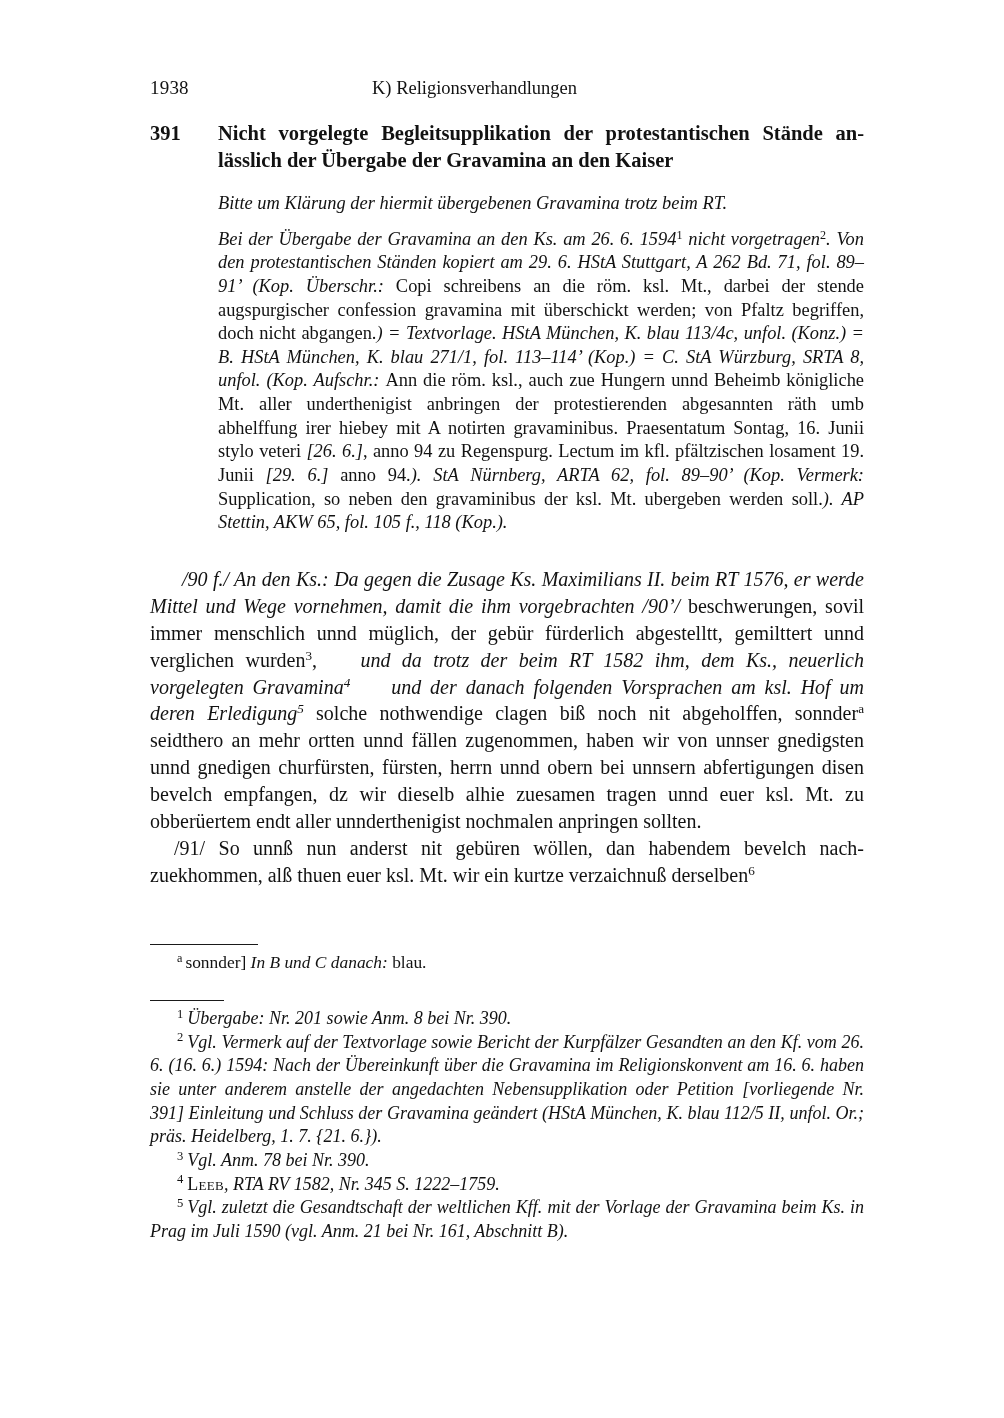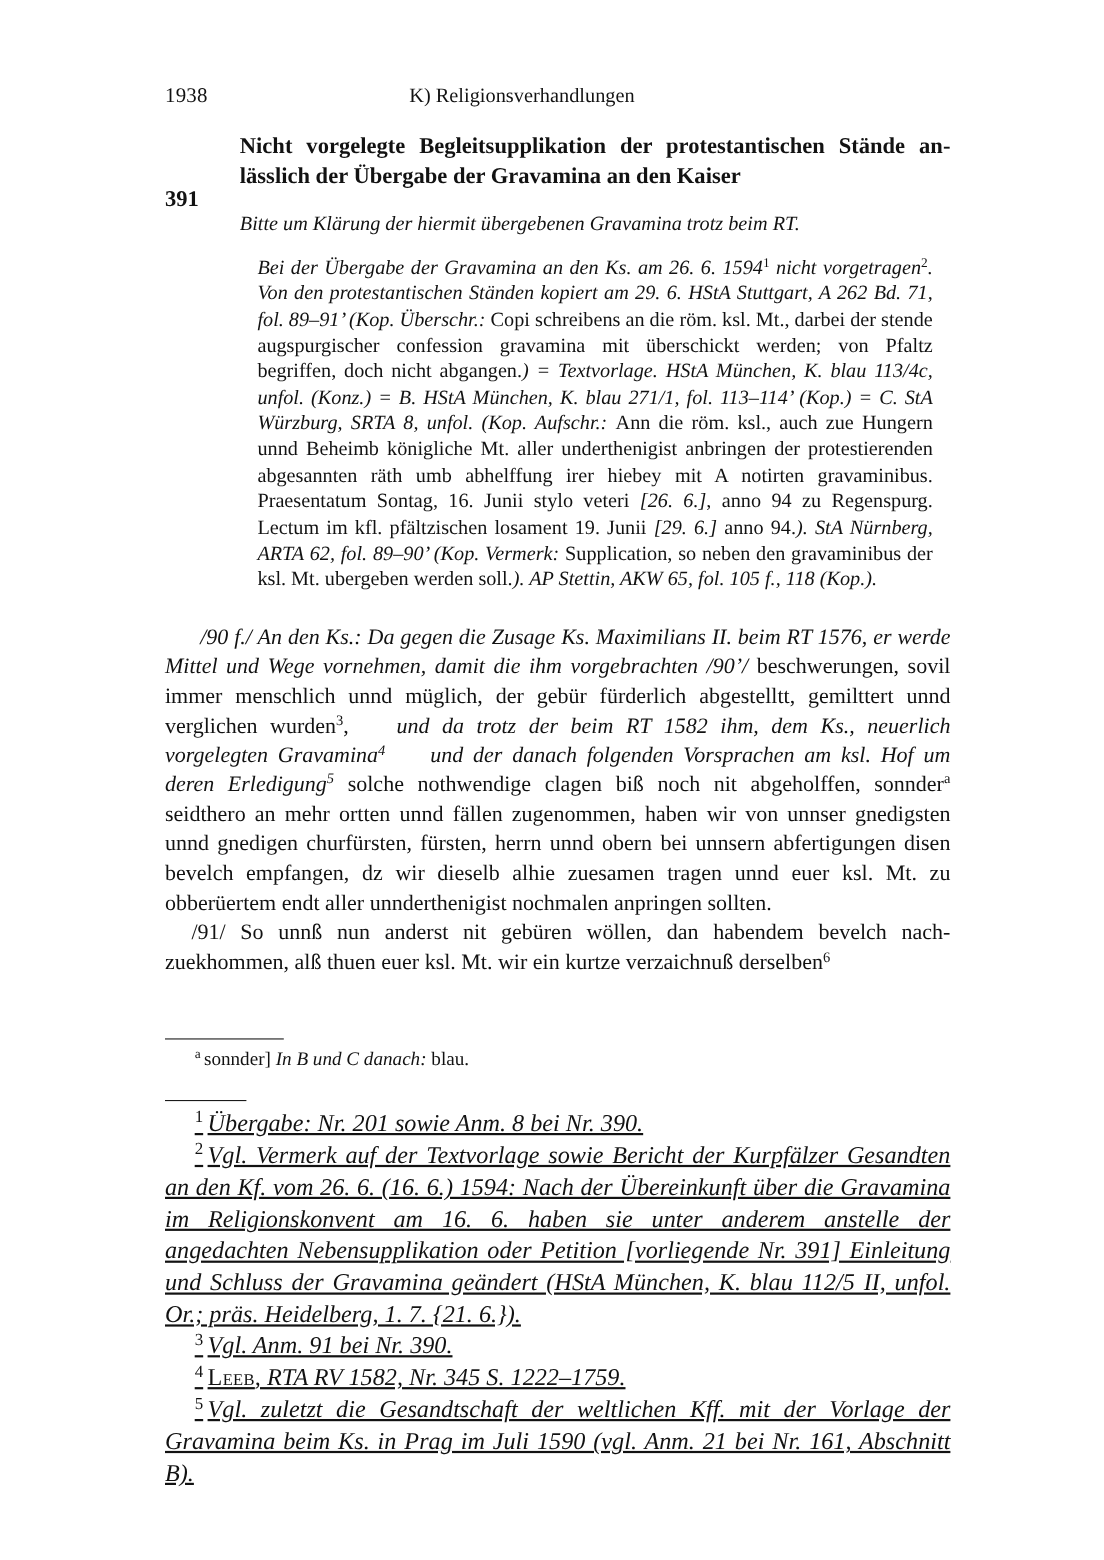--- a/index.html
+++ b/index.html
@@ -55,21 +55,20 @@
     width: 714px;
     display: flex;
     align-items: flex-start;
     font-weight: bold;
     font-size: 20.5px;
     line-height: 1.31;
   }
   .heading .num {
     flex: 0 0 68px;
     width: 68px;
-    margin-top: 48px;
   }
   .heading .htext {
     flex: 1 1 auto;
     text-align: justify;
     text-justify: inter-word;
     hyphens: manual;
   }
 
   
   .apparatus {
@@ -79,21 +78,21 @@
     width: 646px;
     font-size: 18.4px;
     line-height: 1.285;
   }
   .app-summary {
     font-style: italic;
     margin: 0 0 12px 0;
     text-align: left;
   }
   .app-body {
-    margin: 16px;
+    margin: 0;
     text-align: justify;
     text-justify: inter-word;
   }
   .app-body i { font-style: italic; }
   .app-body .rom { font-style: normal; }
 
   
   .maintext {
     position: absolute;
     left: 150px;
@@ -138,26 +137,25 @@
     text-align: justify;
   }
   .variants p { margin: 0; text-indent: 27px; }
   .variants i { }
 
   .notes {
     position: absolute;
     left: 150px;
     top: 1007px;
     width: 714px;
-    font-size: 22px;
+    font-size: 18px;
     line-height: 1.315;
     font-style: italic;
     text-align: justify;
     text-justify: inter-word;
-    text-decoration: underline;
   }
   .notes p { margin: 0; text-indent: 27px; }
   .notes .sc {
     font-variant: small-caps;
     font-style: normal;
     letter-spacing: 0.3px;
   }
   .notes sup {
     font-style: normal;
     font-size: 0.70em;
@@ -198,18 +196,18 @@
 
   <hr class="fn-rule" id="rule-variants">
   <div class="variants">
     <p><sup>a</sup><span class="rom">sonnder] </span><i>In B und C danach: </i><span class="rom">blau.</span></p>
   </div>
 
   <hr class="fn-rule" id="rule-notes">
   <div class="notes">
     <p><sup>1</sup><i>Übergabe: Nr. 201 sowie Anm. 8 bei Nr. 390.</i></p>
     <p><sup>2</sup><i>Vgl. Vermerk auf der Textvorlage sowie Bericht der Kurpfälzer Gesandten an den Kf. vom 26. 6. (16. 6.) 1594: Nach der Übereinkunft über die Gravamina im Religionskonvent am 16. 6. haben sie unter anderem anstelle der angedachten Nebensupplikation oder Petition [vorliegende Nr. 391] Einleitung und Schluss der Gravamina geändert (HStA München, K. blau 112/5 II, unfol. Or.; präs. Heidelberg, 1. 7. {21. 6.}).</i></p>
-    <p><sup>3</sup><i>Vgl. Anm. 91 bei Nr. 390.</i></p>
+    <p><sup>3</sup><i>Vgl. Anm. 78 bei Nr. 390.</i></p>
     <p><sup>4</sup><span class="sc">Leeb</span><i>, RTA RV 1582, Nr. 345 S. 1222–1759.</i></p>
     <p><sup>5</sup><i>Vgl. zuletzt die Gesandtschaft der weltlichen Kff. mit der Vorlage der Gravamina beim Ks. in Prag im Juli 1590 (vgl. Anm. 21 bei Nr. 161, Abschnitt B).</i></p>
   </div>
 
 </div>
 
 </body></html>

